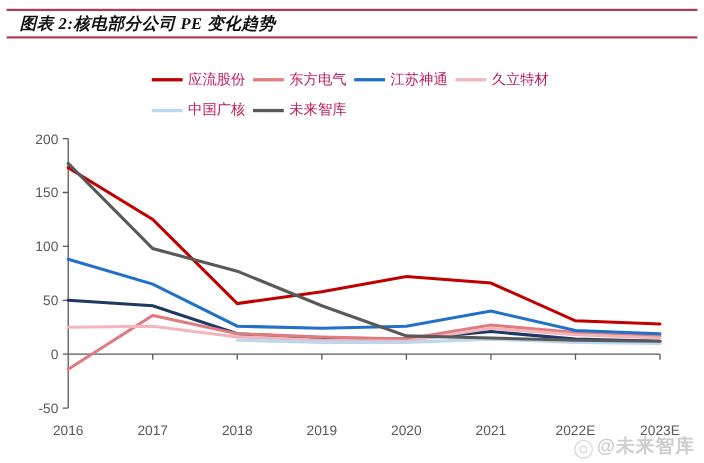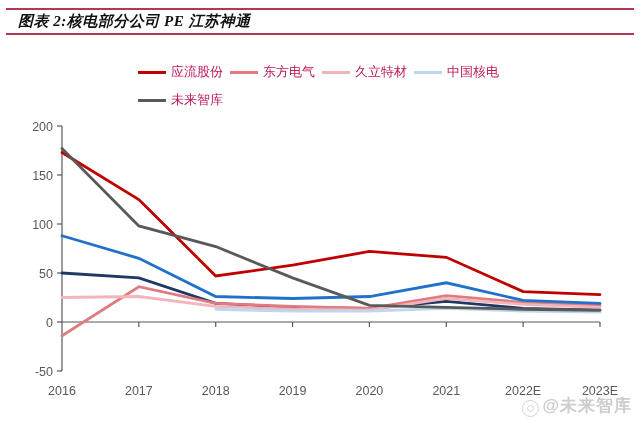--- a/index.html
+++ b/index.html
@@ -45,39 +45,43 @@
     content:"";position:absolute;left:3.5px;top:3.5px;width:5px;height:5px;
     border:1.5px solid #d6d6d6;border-radius:50%;
   }
 </style>
 </head>
 <body>
 
 <div class="page">
 
   <div class="rule rule-top" style="background: rgb(177, 58, 82);"></div>
-  <div class="fig-title">图表 2:核电部分公司 PE 江苏神通</div>
+  <div class="fig-title">图表 2:核电部分公司 PE 变化趋势</div>
   <div class="rule rule-bottom" style="background: rgb(177, 58, 82);"></div>
 
   <div class="legend-grid" id="legend">
       <div class="legend-item">
         <span class="legend-swatch" style="background: rgb(192, 0, 0);"></span>
         <span class="legend-label">应流股份</span>
       </div>
       <div class="legend-item">
         <span class="legend-swatch" style="background: rgb(224, 124, 128);"></span>
         <span class="legend-label">东方电气</span>
       </div>
       <div class="legend-item">
+        <span class="legend-swatch" style="background: rgb(34, 113, 201);"></span>
+        <span class="legend-label">江苏神通</span>
+      </div>
+      <div class="legend-item">
         <span class="legend-swatch" style="background: rgb(243, 181, 188);"></span>
         <span class="legend-label">久立特材</span>
       </div>
       <div class="legend-item">
         <span class="legend-swatch" style="background: rgb(189, 215, 238);"></span>
-        <span class="legend-label">中国核电</span>
+        <span class="legend-label">中国广核</span>
       </div>
       <div class="legend-item">
         <span class="legend-swatch" style="background: rgb(89, 89, 89);"></span>
         <span class="legend-label">未来智库</span>
       </div>
     </div>
 
   <svg class="chart-svg" id="chart-svg" width="640" height="305">
       <line x1="62" y1="14" x2="62" y2="259" stroke="#595959" stroke-width="1.2"></line>
       <line x1="57" y1="14" x2="62" y2="14" stroke="#595959" stroke-width="1.2"></line>

